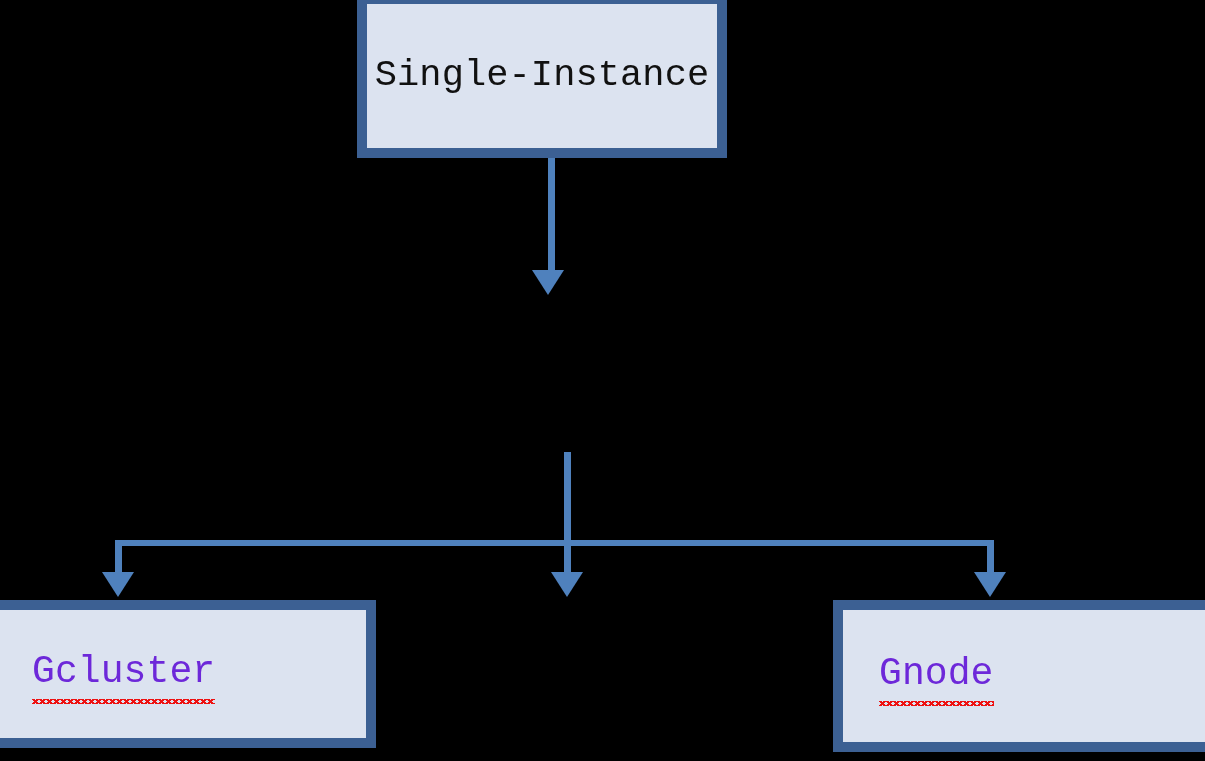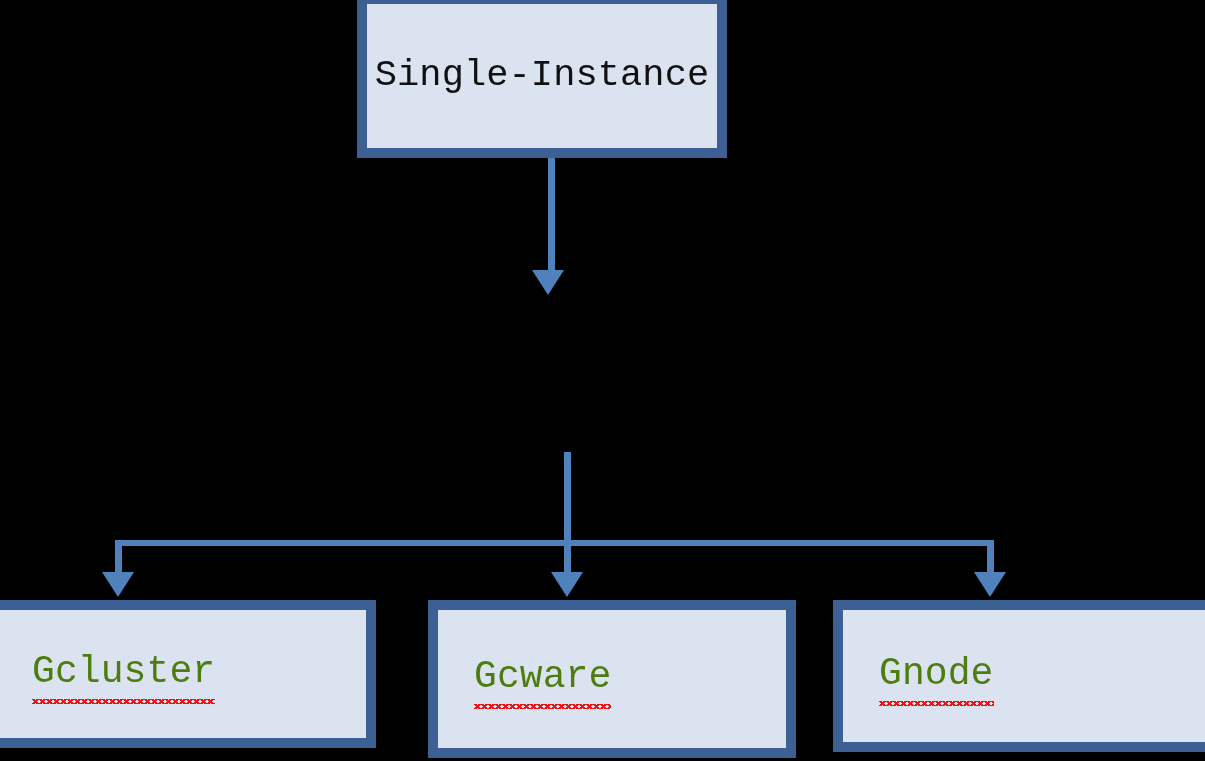--- a/index.html
+++ b/index.html
@@ -46,21 +46,21 @@
   #node-gcluster { left: -14px;  top: 600px; width: 390px; height: 148px; }
   #node-gcware   { left: 428px;  top: 600px; width: 368px; height: 158px; }
   #node-gnode    { left: 833px;  top: 600px; width: 386px; height: 152px; }
 
   
   .node.leaf { justify-content: flex-start; }
   .node.leaf .label {
     position: relative;
     margin-left: 36px;
     font-size: 38px;
-    color: #4d7c0f;
+    color: #6d28d9;
     padding-bottom: 4px;
   }
   .node.leaf .label::after {
     content: "";
     position: absolute;
     left: 0;
     right: 0;
     bottom: -2px;
     height: 5px;
     background-image:
@@ -129,21 +129,18 @@
 
   <div class="node" id="node-single-instance">
     <span class="label">Single-Instance</span>
   </div>
 
 
   <div class="node leaf" id="node-gcluster">
     <span class="label">Gcluster</span>
   </div>
 
-  <div class="node leaf" id="node-gcware">
-    <span class="label">Gcware</span>
-  </div>
 
   <div class="node leaf" id="node-gnode">
     <span class="label">Gnode</span>
   </div>
 
 </div>
 
 </body></html>

